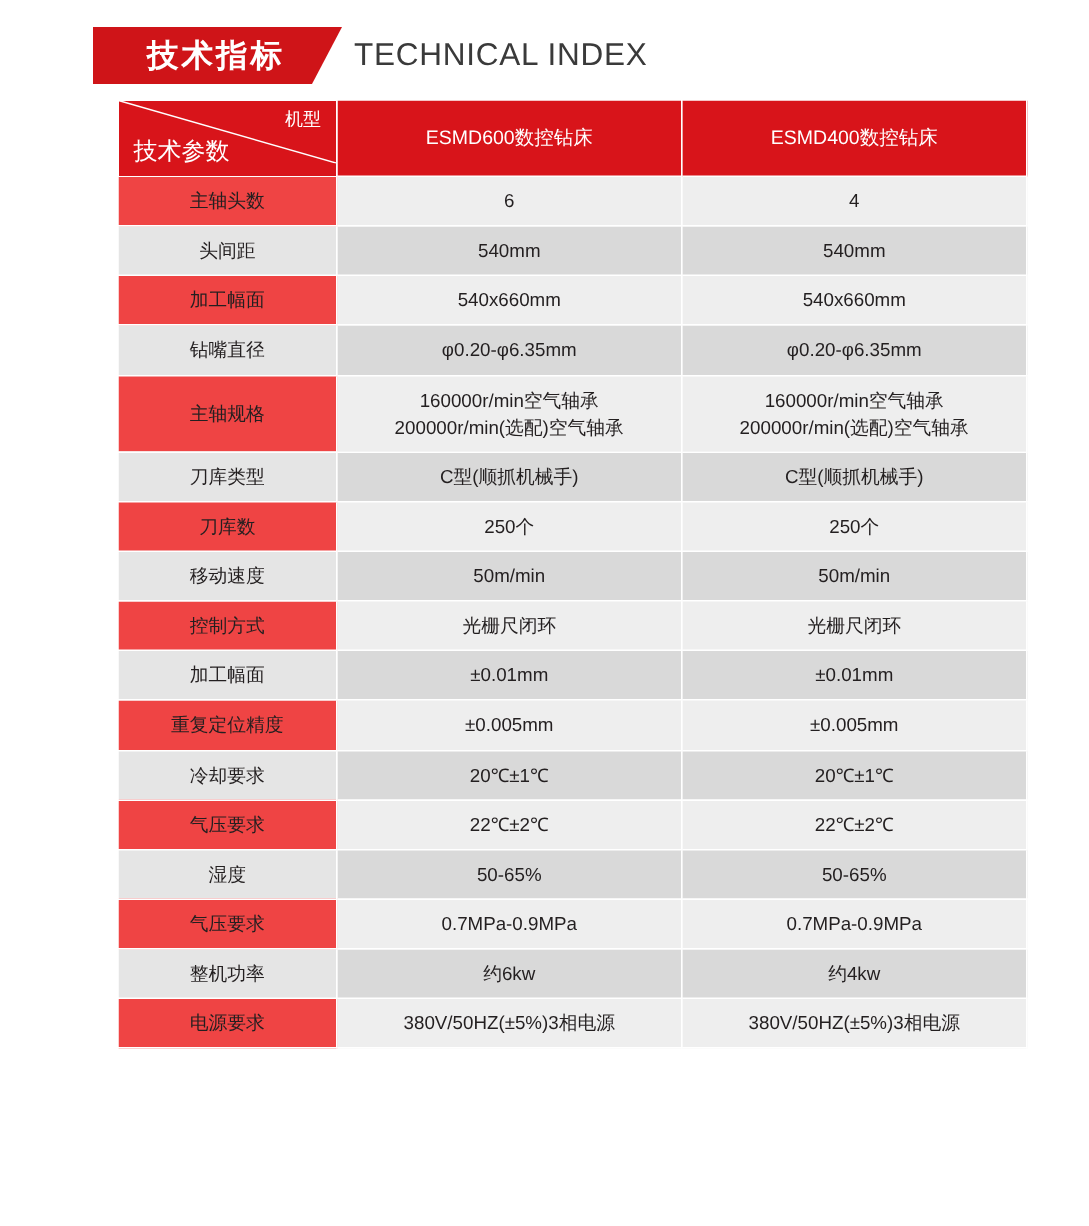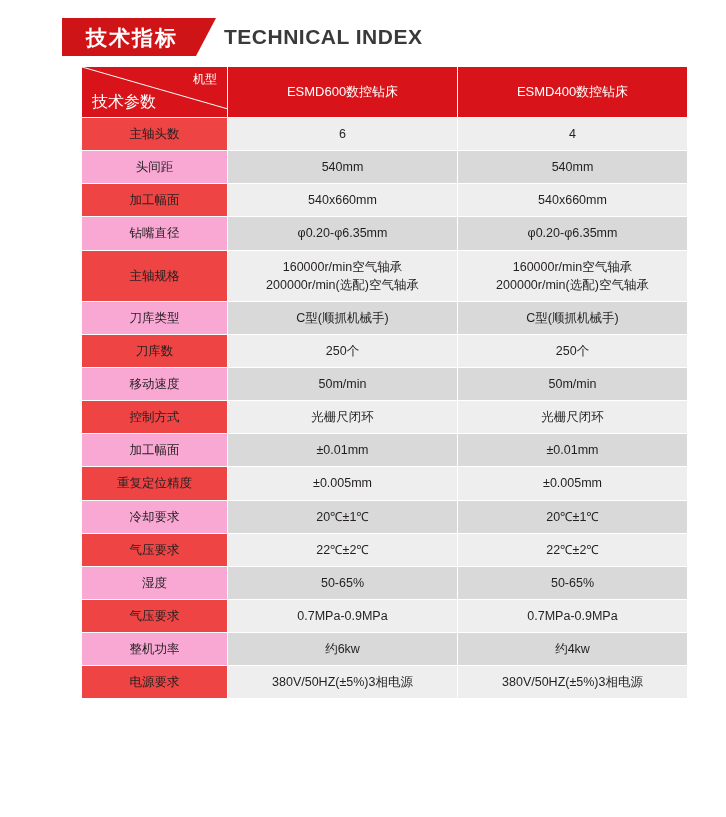--- a/index.html
+++ b/index.html
@@ -22,45 +22,45 @@
     align-items: center;
     padding: 18px 0 10px 62px;
   }
   .badge {
     position: relative;
     background: #cf1418;
     color: #ffffff;
     font-size: 21px;
     font-weight: bold;
     letter-spacing: 2px;
-    padding: 9px 18px 9px 24px;
+    padding: 9px 18px 9px 36px;
     line-height: 1;
     height: 20px;
     display: flex;
     align-items: center;
     box-sizing: content-box;
   }
   .badge-tail {
     width: 0;
     height: 0;
     border-top: 38px solid #cf1418;
     border-right: 20px solid transparent;
   }
   .badge-en {
     margin-left: 8px;
     font-size: 21px;
     color: #3a3a3a;
     letter-spacing: 0.5px;
     font-family: "Liberation Sans", sans-serif;
-    font-weight: bold;
   }
 
   
   .table-wrap {
-    padding: 0 58px 0 81px;
+    padding: 0 58px 0 62px;
+    margin-left: 16px;
   }
   table.spec {
     border-collapse: collapse;
     width: 606px;
     table-layout: fixed;
   }
   table.spec td {
     border: 1px solid #ffffff;
     text-align: center;
     vertical-align: middle;
@@ -110,21 +110,21 @@
 
   
   td.label {
     background: #ef4444;
     font-size: 13px;
     color: #231f20;
   }
   
   tr.r-light td.val { background: #eeeeee; }
   tr.r-dark  td.val { background: #d9d9d9; }
-  tr.r-dark  td.label { background: #f9a8d4; }
+  tr.r-dark  td.label { background: #e5e5e5; }
 
   .multi { white-space: pre-line; }
 </style>
 </head>
 <body>
 
 <div class="header">
   <div class="badge">
     <span>技术指标</span>
   </div>

